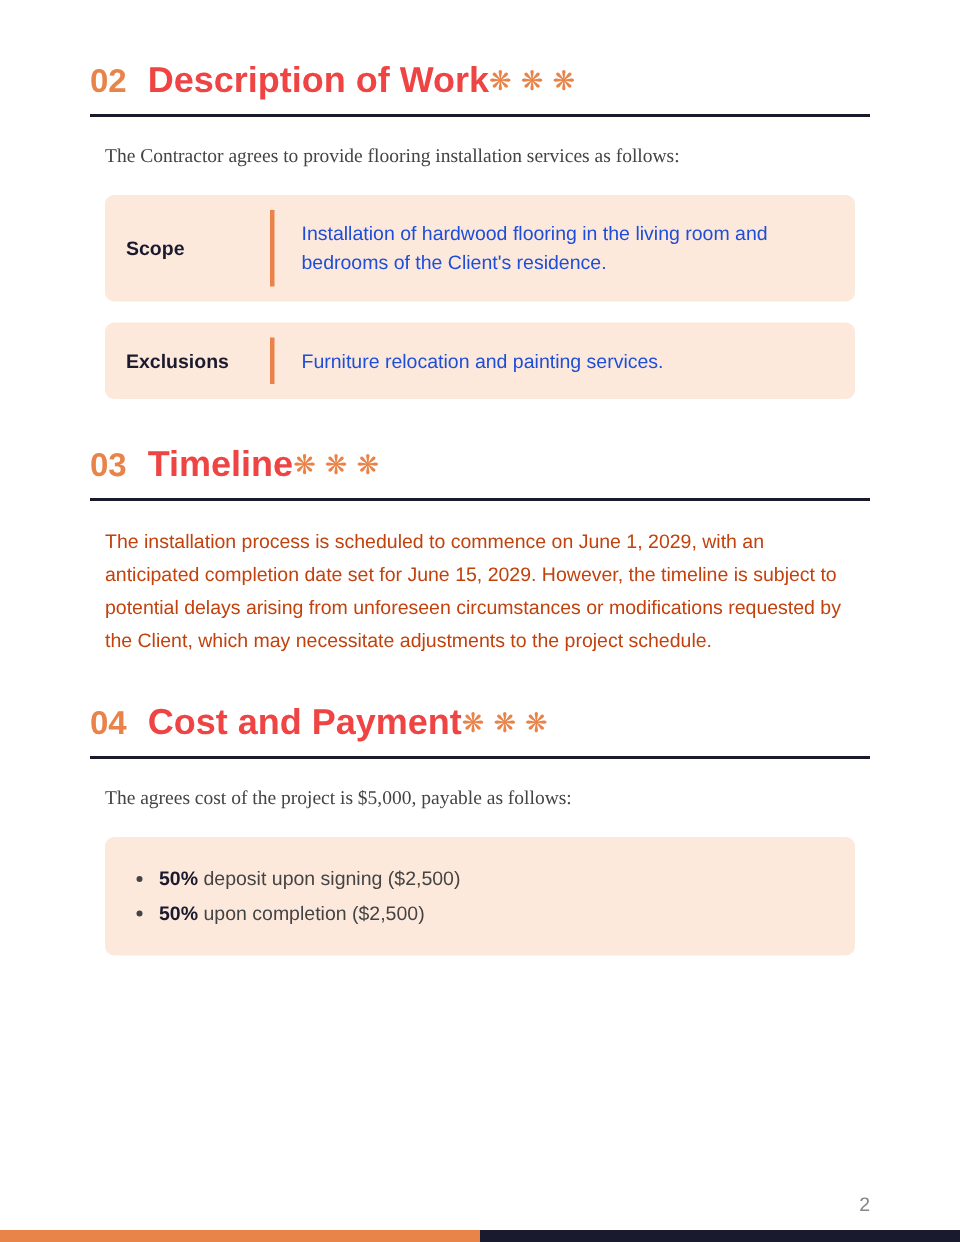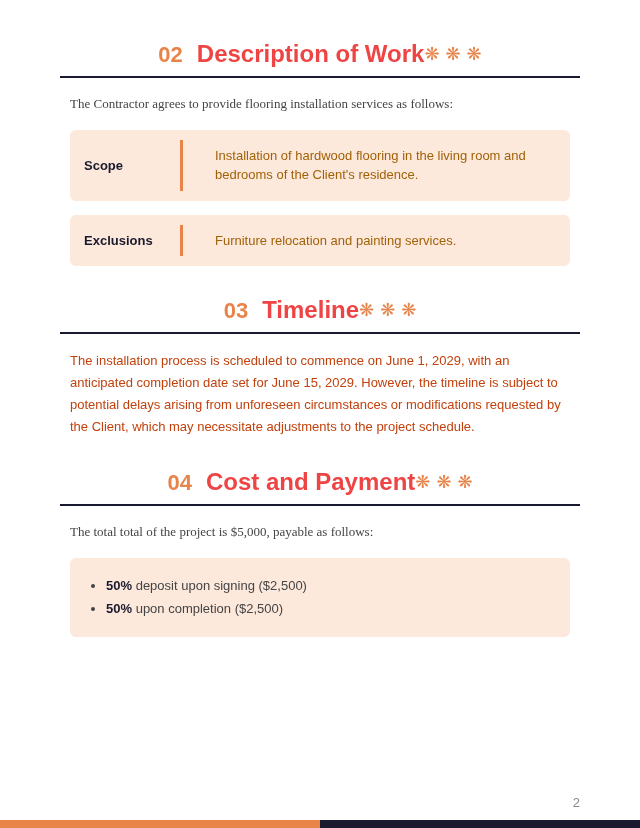--- a/index.html
+++ b/index.html
@@ -21,21 +21,21 @@
     }
 
     
     .section {
       margin-bottom: 30px;
     }
 
     .section-header {
       display: flex;
       align-items: center;
-      justify-content: center;
+      justify-content: flex-start;
       border-bottom: 2px solid #1a1a2e;
       padding-bottom: 8px;
       margin-bottom: 16px;
     }
 
     .section-header-left {
       display: flex;
       align-items: baseline;
       gap: 14px;
     }
@@ -95,23 +95,23 @@
       border-radius: 13px;
     }
 
     .info-card-divider {
       width: 3px;
       background: #E8834A;
       margin: 10px 0;
     }
 
     .info-card-content {
-      padding: 16px 32px;
-      font-size: 13px;
-      color: #a16207;
+      padding: 16px 18px;
+      font-size: 13px;
+      color: #1d4ed8;
       line-height: 1.5;
       flex: 1;
     }
 
     
     .timeline-text {
       font-size: 13px;
       color: #c2410c;
       line-height: 1.7;
     }
@@ -229,21 +229,21 @@
         <span class="section-title">Cost and Payment</span>
       </div>
       <div class="section-icons">
         <span class="snowflake-icon">❋</span>
         <span class="snowflake-icon">❋</span>
         <span class="snowflake-icon">❋</span>
       </div>
     </div>
 
     <div class="section-body">
-      <p class="intro-text">The total total of the project is $5,000, payable as follows:</p>
+      <p class="intro-text">The agrees cost of the project is $5,000, payable as follows:</p>
 
       <div class="cost-list-card">
         <ul>
           <li>
             <strong>50%</strong>
             <span> deposit upon signing ($2,500)</span>
           </li>
           <li>
             <strong>50%</strong>
             <span> upon completion ($2,500)</span>

